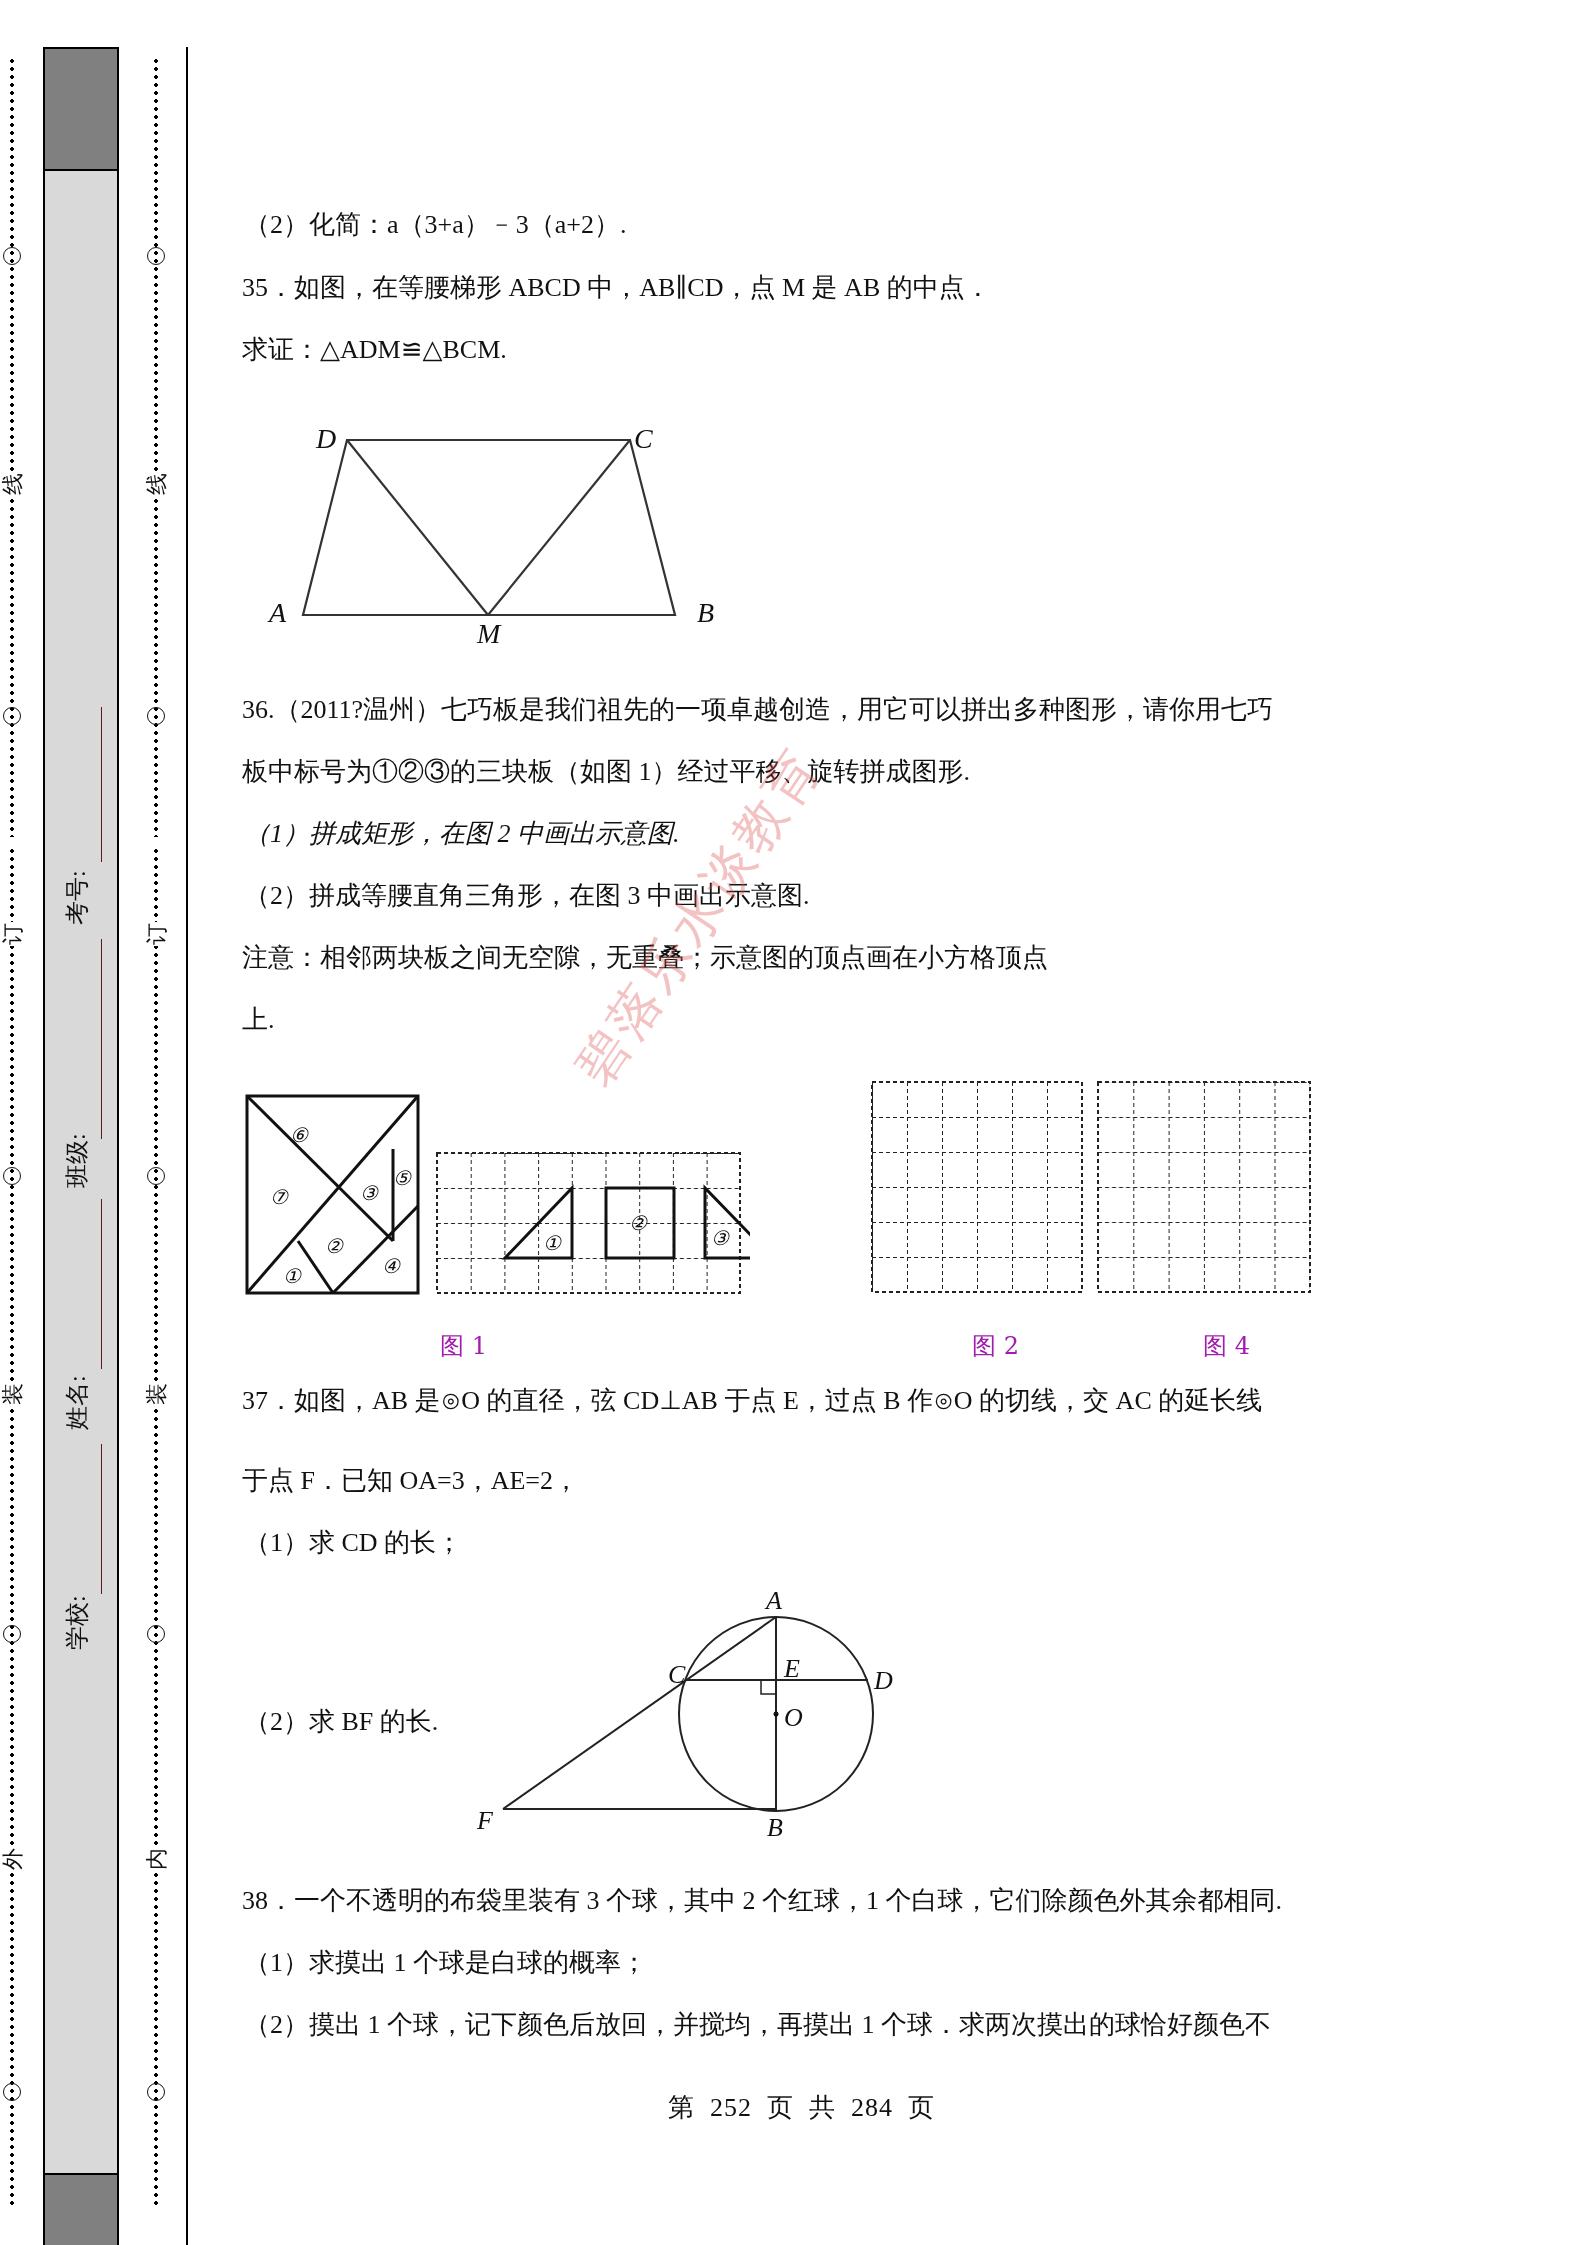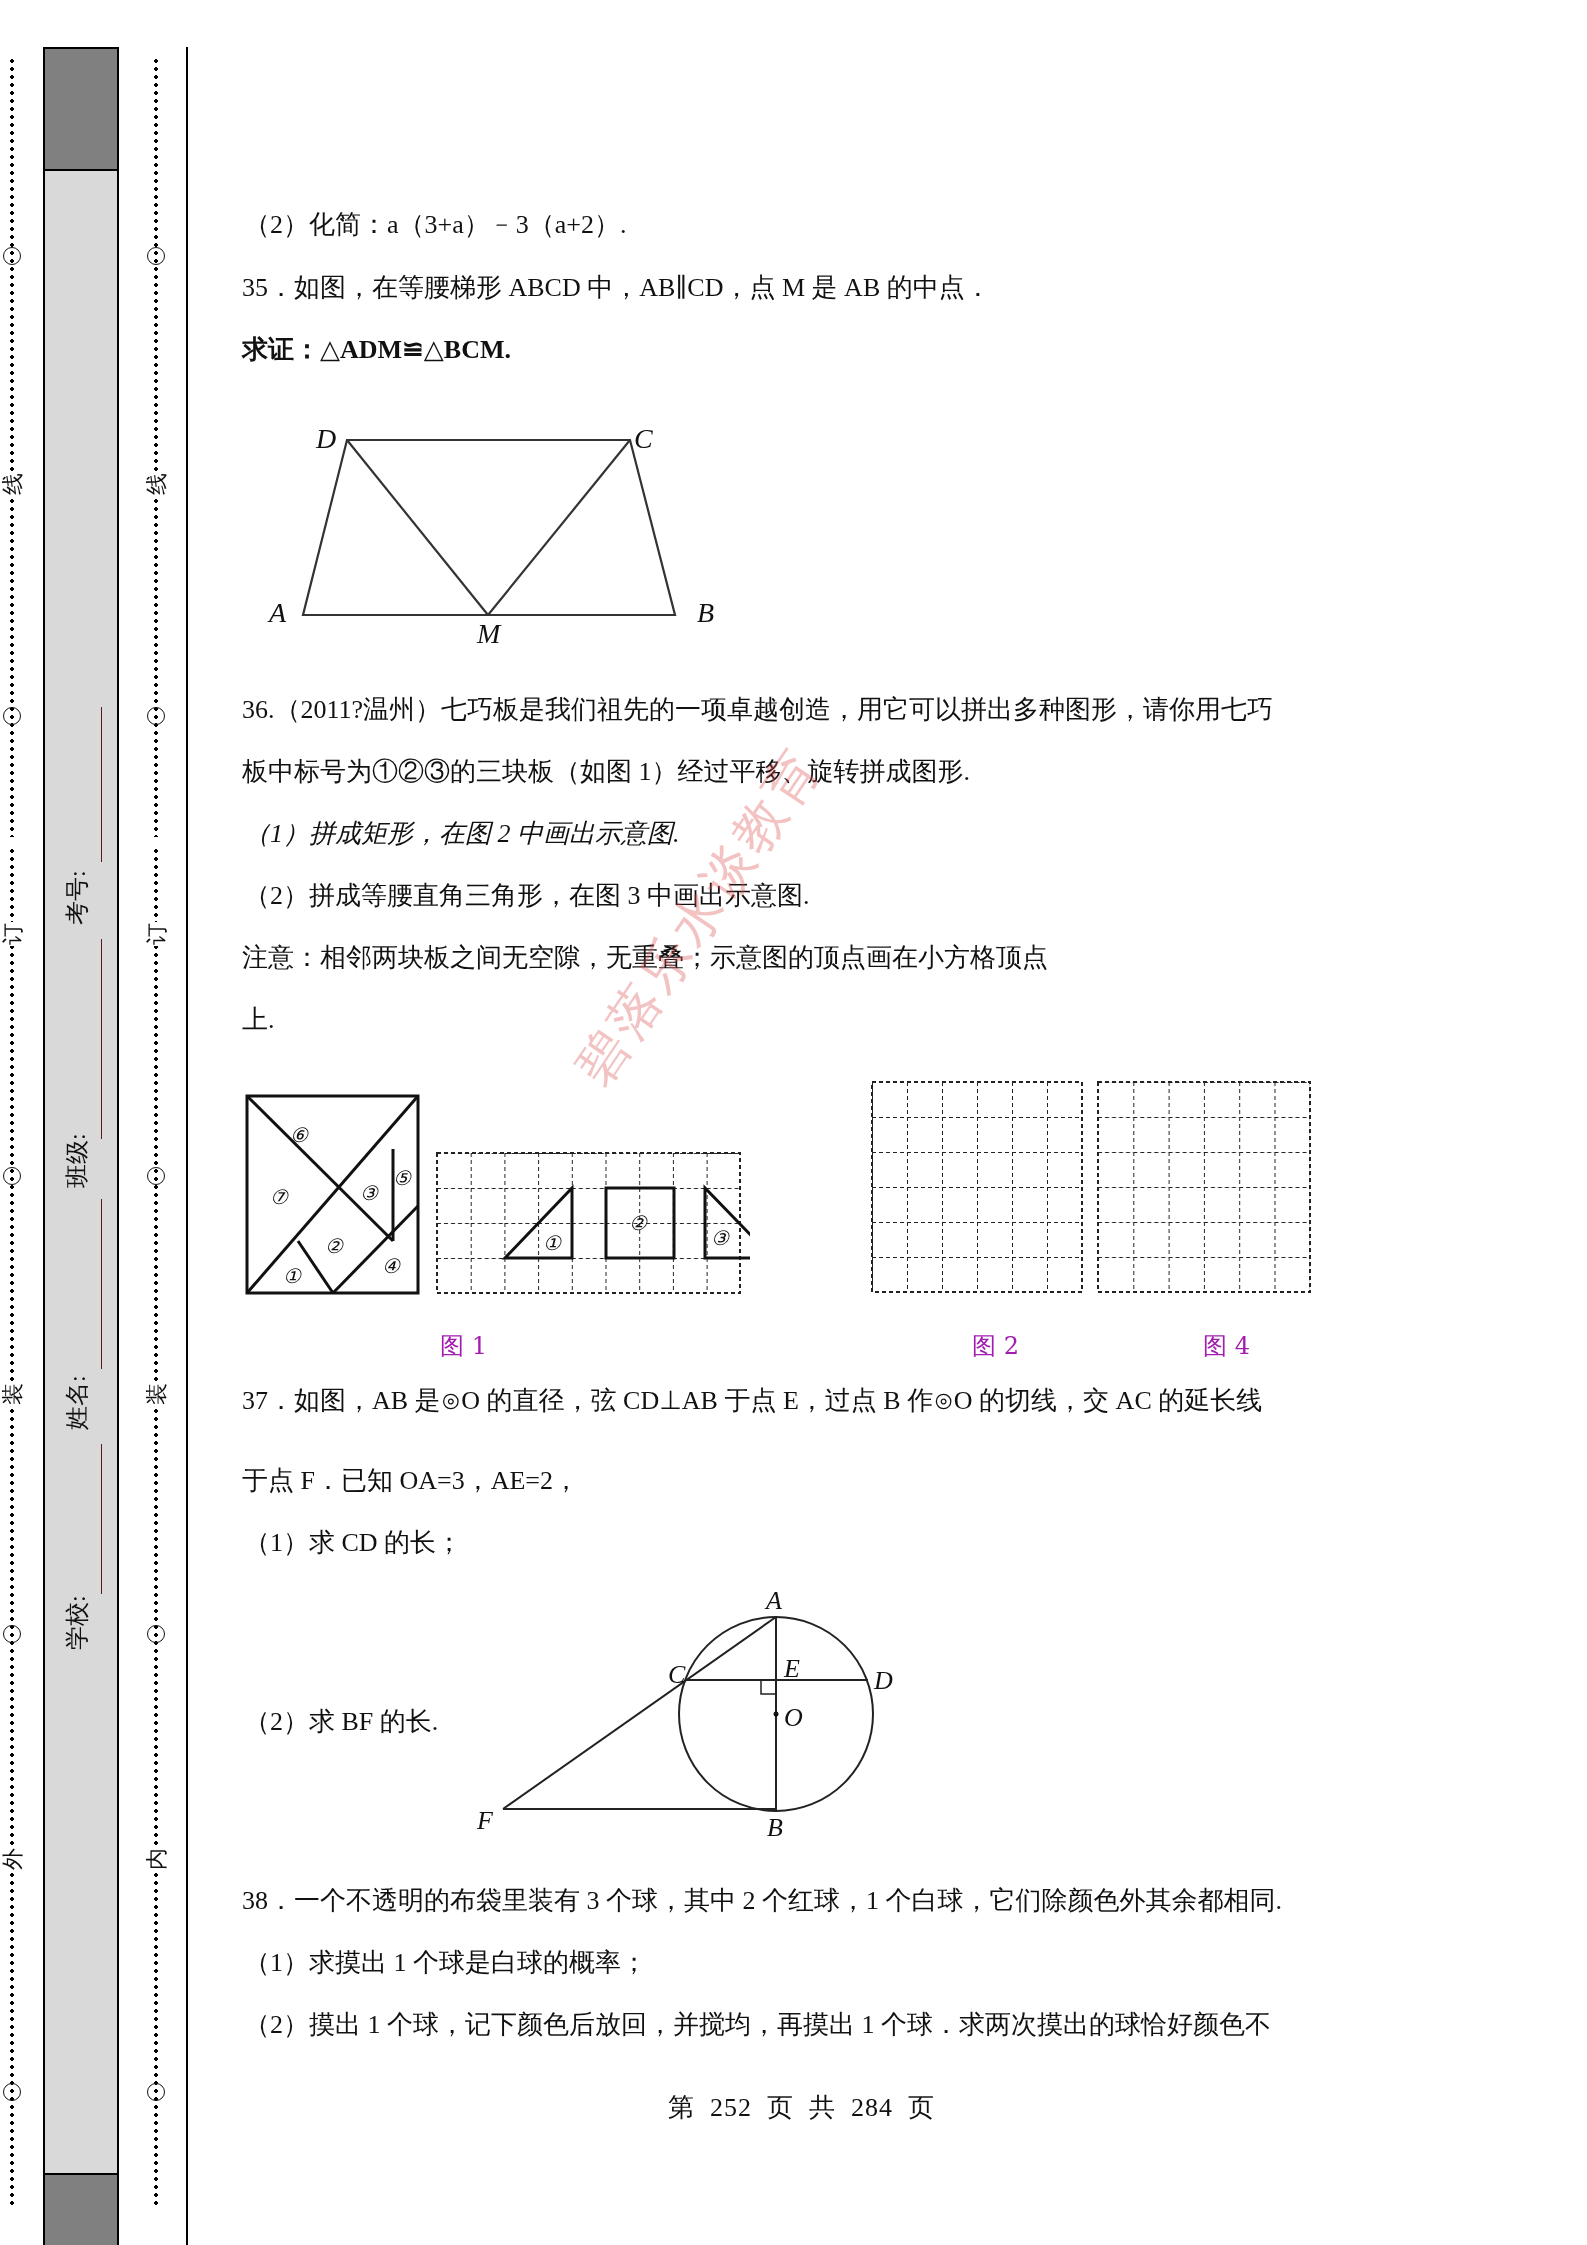--- a/index.html
+++ b/index.html
@@ -94,21 +94,21 @@
       <div class="ring" style="top:2036px;"></div>
     </div>
   </div>
 
   <div class="bind-border"></div>
 </div>
 
 <div class="line sub" style="top:209px;">（2）化简：a（3+a）﹣3（a+2）.</div>
 
 <div class="line" style="top:272px;">35．如图，在等腰梯形 ABCD 中，AB∥CD，点 M 是 AB 的中点．</div>
-<div class="line" style="top:334px;font-weight:bold;">求证：△ADM≌△BCM.</div>
+<div class="line" style="top:334px;">求证：△ADM≌△BCM.</div>
 
 <svg style="position:absolute;left:260px;top:410px;" width="470" height="240" viewBox="260 410 470 240">
   <g stroke="#333" stroke-width="2.2" fill="none">
     <polygon points="347,440 630,440 675,615 303,615"></polygon>
     <line x1="347" y1="440" x2="488" y2="615"></line>
     <line x1="630" y1="440" x2="488" y2="615"></line>
   </g>
   <g font-size="28" fill="#111">
     <text x="316" y="448">D</text>
     <text x="634" y="448">C</text>

